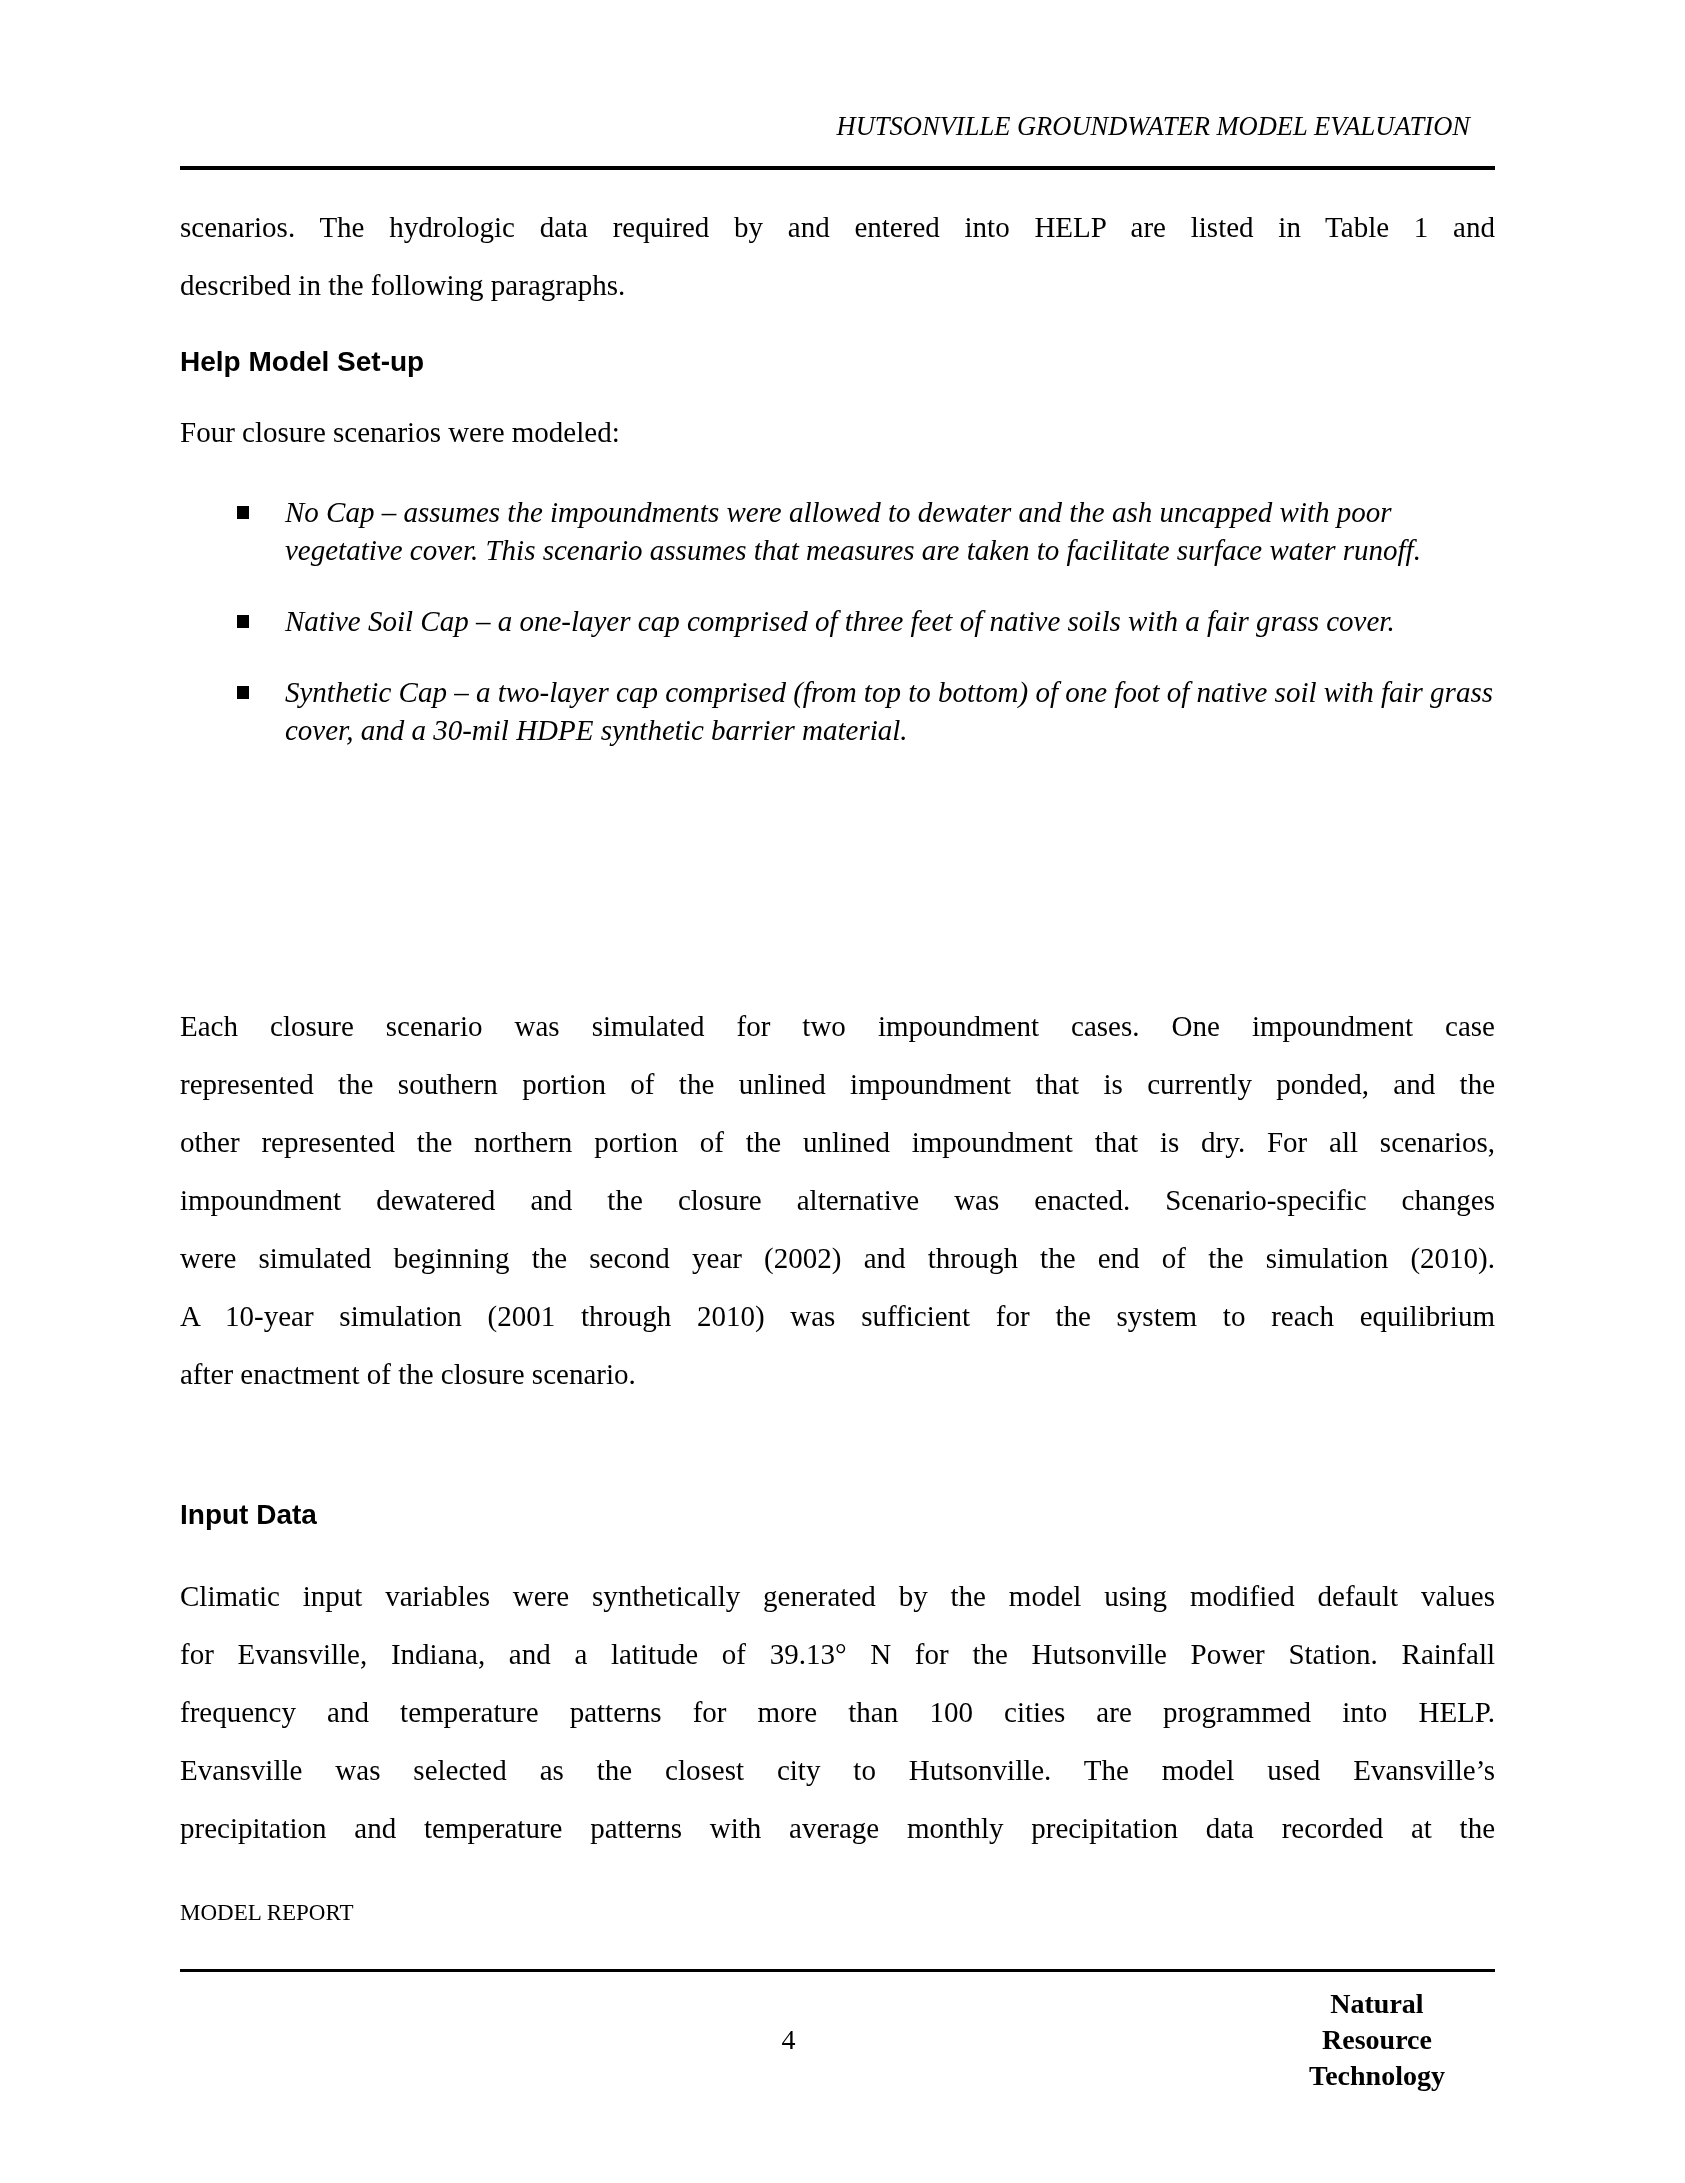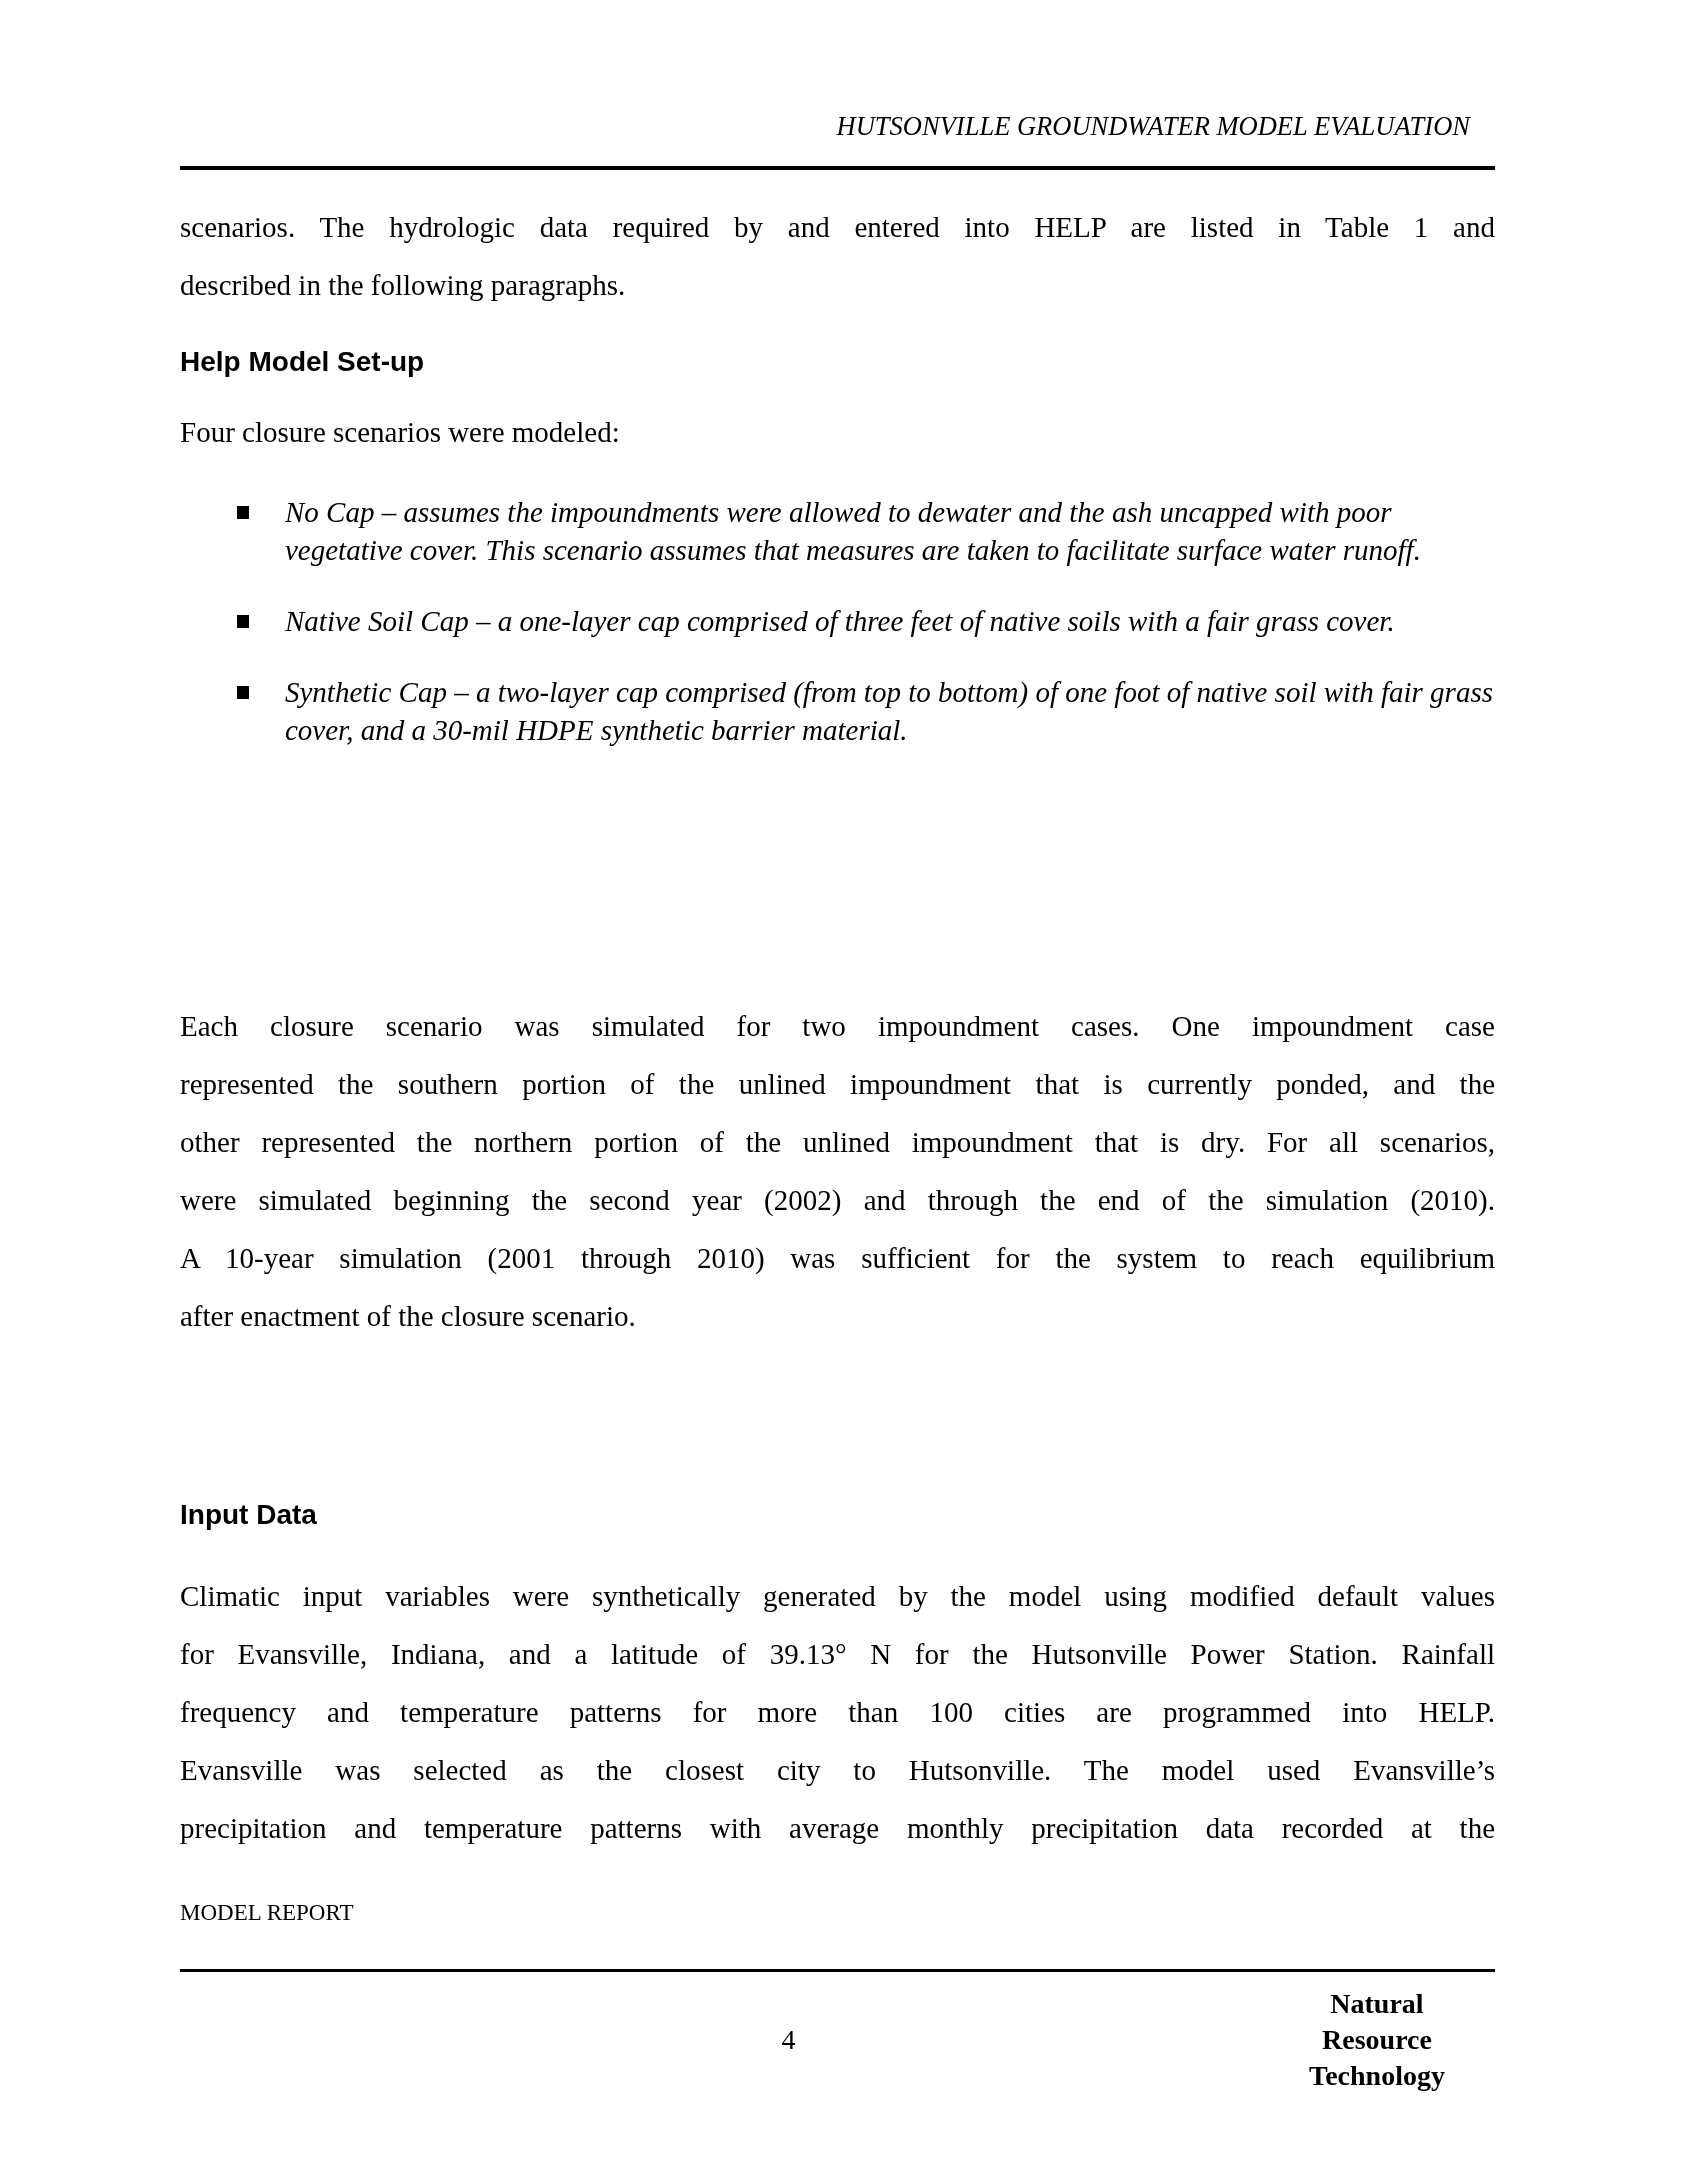--- a/index.html
+++ b/index.html
@@ -55,20 +55,21 @@
   <li class="bullet-item">
     <span class="bullet-mark"></span>
     <span>Synthetic Cap – a two-layer cap comprised (from top to bottom) of one foot of native soil with fair grass cover, and a 30-mil HDPE synthetic barrier material.</span>
   </li>
 </ul>
 
 <div class="abs body-text" style="top:997px;">
   <div style="text-align-last:justify;">Each closure scenario was simulated for two impoundment cases.  One impoundment case</div>
   <div style="text-align-last:justify;">represented the southern portion of the unlined impoundment that is currently ponded, and the</div>
   <div style="text-align-last:justify;">other represented the northern portion of the unlined impoundment that is dry.  For all scenarios,</div>
+  <div style="text-align-last:justify;">impoundment dewatered and the closure alternative was enacted.  Scenario-specific changes</div>
   <div style="text-align-last:justify;">were simulated beginning the second year (2002) and through the end of the simulation (2010).</div>
   <div style="text-align-last:justify;">A 10-year simulation (2001 through 2010) was sufficient for the system to reach equilibrium</div>
   <div>after enactment of the closure scenario.</div>
 </div>
 
 <div class="abs heading" style="top:1499px;">Input Data</div>
 
 <div class="abs body-text" style="top:1567px;">
   <div style="text-align-last:justify;">Climatic input variables were synthetically generated by the model using modified default values</div>
   <div style="text-align-last:justify;">for Evansville, Indiana, and a latitude of 39.13° N for the Hutsonville Power Station.  Rainfall</div>

